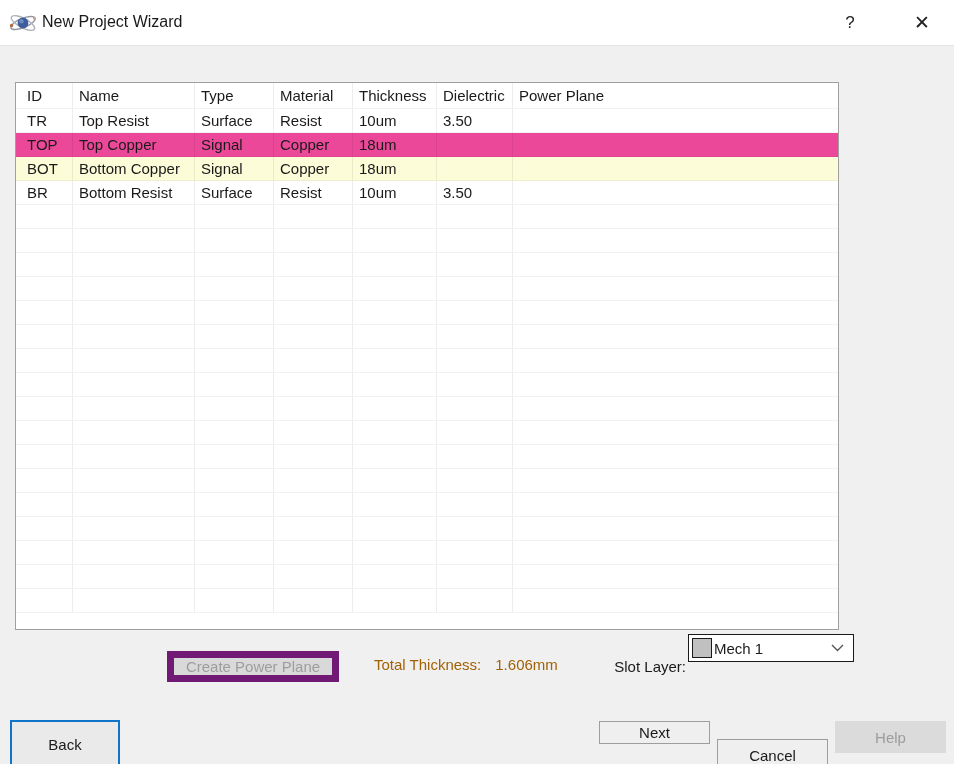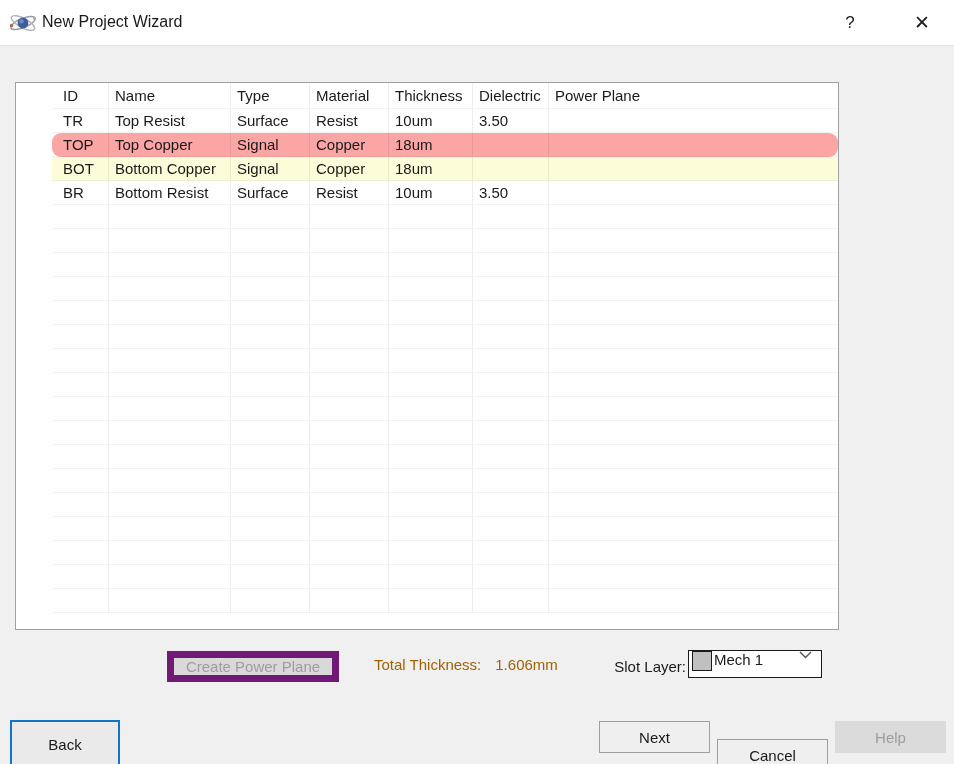--- a/index.html
+++ b/index.html
@@ -12,51 +12,51 @@
     background:#FFFFFF; border-bottom:1px solid #E3E3E3; }
   .app-icon { position:absolute; left:9px; top:10px; width:28px; height:26px; }
   .title { position:absolute; left:42px; top:13px; font-size:16px; color:#1a1a1a; }
   .tb-btn { position:absolute; top:0; width:44px; height:45px; background:transparent;
     border:none; font-family:inherit; color:#222; cursor:pointer; }
   .tb-help { left:828px; font-size:17px; }
   .tb-close { left:900px; font-size:19px; font-weight:300; }
 
   
   .layer-table { position:absolute; left:15px; top:82px; width:824px; height:548px;
-    background:#FFFFFF; border:1px solid #A0A0A0; overflow:hidden;padding-left:36px; }
+    background:#FFFFFF; border:1px solid #A0A0A0; overflow:hidden; }
   .trow { display:grid; grid-template-columns:57px 122px 79px 79px 84px 76px 1fr;
     height:24px; line-height:23px; font-size:15px; color:#1a1a1a; }
   .trow.header { height:26px; line-height:25px; }
   .tcell { padding-left:6px; border-right:1px solid rgba(0,0,0,0.065);
     border-bottom:1px solid rgba(0,0,0,0.05); overflow:hidden; white-space:nowrap; }
   .tcell:first-child { padding-left:11px; }
   .tcell:last-child { border-right:none; }
   .trow.header .tcell { border-bottom:1px solid rgba(0,0,0,0.05); }
 
   
   .btn { position:absolute; font-family:inherit; font-size:15px; color:#1a1a1a;
     background:#EFEFEF; border:1px solid #9E9E9E; cursor:pointer; }
   .btn-stackup { left:22px; top:651px; width:124px; height:31px; }
   .btn-createpp { left:167px; top:651px; width:172px; height:31px;
     background:#D9D9D9; border:7px solid #701a75; color:#9D9D9D; }
   .total-thickness { position:absolute; left:374px; top:624px; font-size:15px; color:#a16207;margin-top:32px; }
   .total-thickness .val { margin-left:14px; }
   .slot-label { position:absolute; top:658px; left:608px; width:78px; font-size:15px;
     color:#1a1a1a; text-align:right; }
-  .combo { position:absolute; left:688px; top:650px; width:134px; height:28px;
-    background:#FFFFFF; border:1px solid #1A1A1A; display:flex; align-items:flex-start;
+  .combo { position:absolute; left:688px; top:634px; width:166px; height:28px;
+    background:#FFFFFF; border:1px solid #1A1A1A; display:flex; align-items:center;
     cursor:pointer; }
   .combo .swatch { width:20px; height:20px; margin-left:3px; border:1px solid #1A1A1A; }
   .combo .combo-text { font-size:15px; color:#1a1a1a; margin-left:2px; flex:1; }
   .combo .chev { margin-right:9px; display:flex; }
 
   
   .btn-back { left:10px; top:720px; width:110px; height:48px;
     background:#EAEAEA; border:2px solid #1074C8; }
-  .btn-next { left:599px; top:721px; width:111px; height:32px; }
+  .btn-next { left:599px; top:721px; width:111px; height:23px; }
   .btn-cancel { left:717px; top:739px; width:111px; height:32px; }
   .btn-help { left:835px; top:721px; width:111px; height:32px;
     background:#DBDBDB; border:1px solid #DBDBDB; color:#9D9D9D; }
 </style>
 </head>
 <body>
 
 <div class="dialog">
 
   <div class="titlebar">
@@ -88,21 +88,21 @@
     <div id="table-body">
         <div class="trow" style="background: rgb(255, 255, 255);">
           <div class="tcell">TR</div>
           <div class="tcell">Top Resist</div>
           <div class="tcell">Surface</div>
           <div class="tcell">Resist</div>
           <div class="tcell">10um</div>
           <div class="tcell">3.50</div>
           <div class="tcell"></div>
         </div>
-        <div class="trow" style="background: #fca5a5; border-radius: 9px;">
+        <div class="trow" style="background: #ec4899;">
           <div class="tcell">TOP</div>
           <div class="tcell">Top Copper</div>
           <div class="tcell">Signal</div>
           <div class="tcell">Copper</div>
           <div class="tcell">18um</div>
           <div class="tcell"></div>
           <div class="tcell"></div>
         </div>
         <div class="trow" style="background: rgb(252, 252, 216);">
           <div class="tcell">BOT</div>

